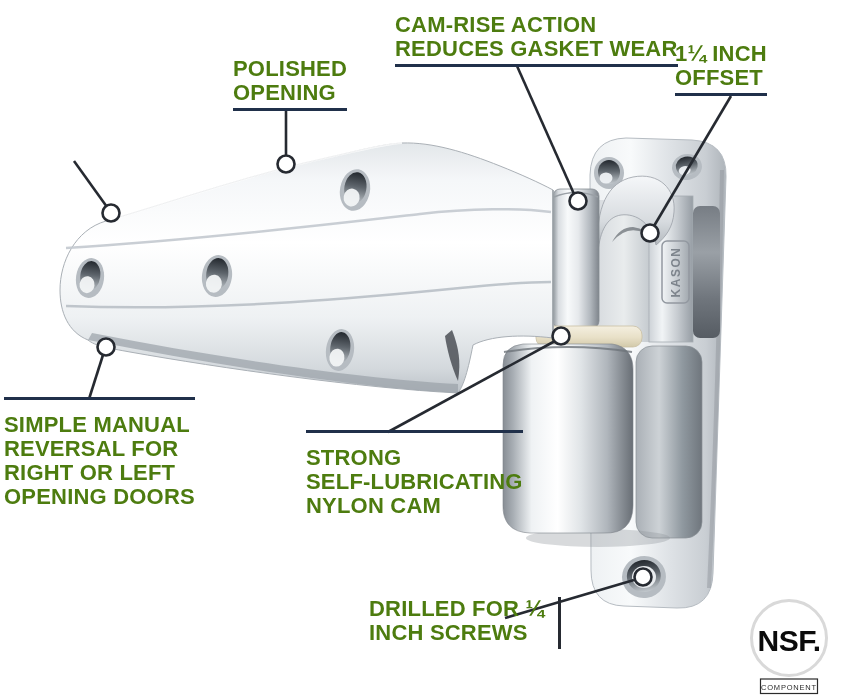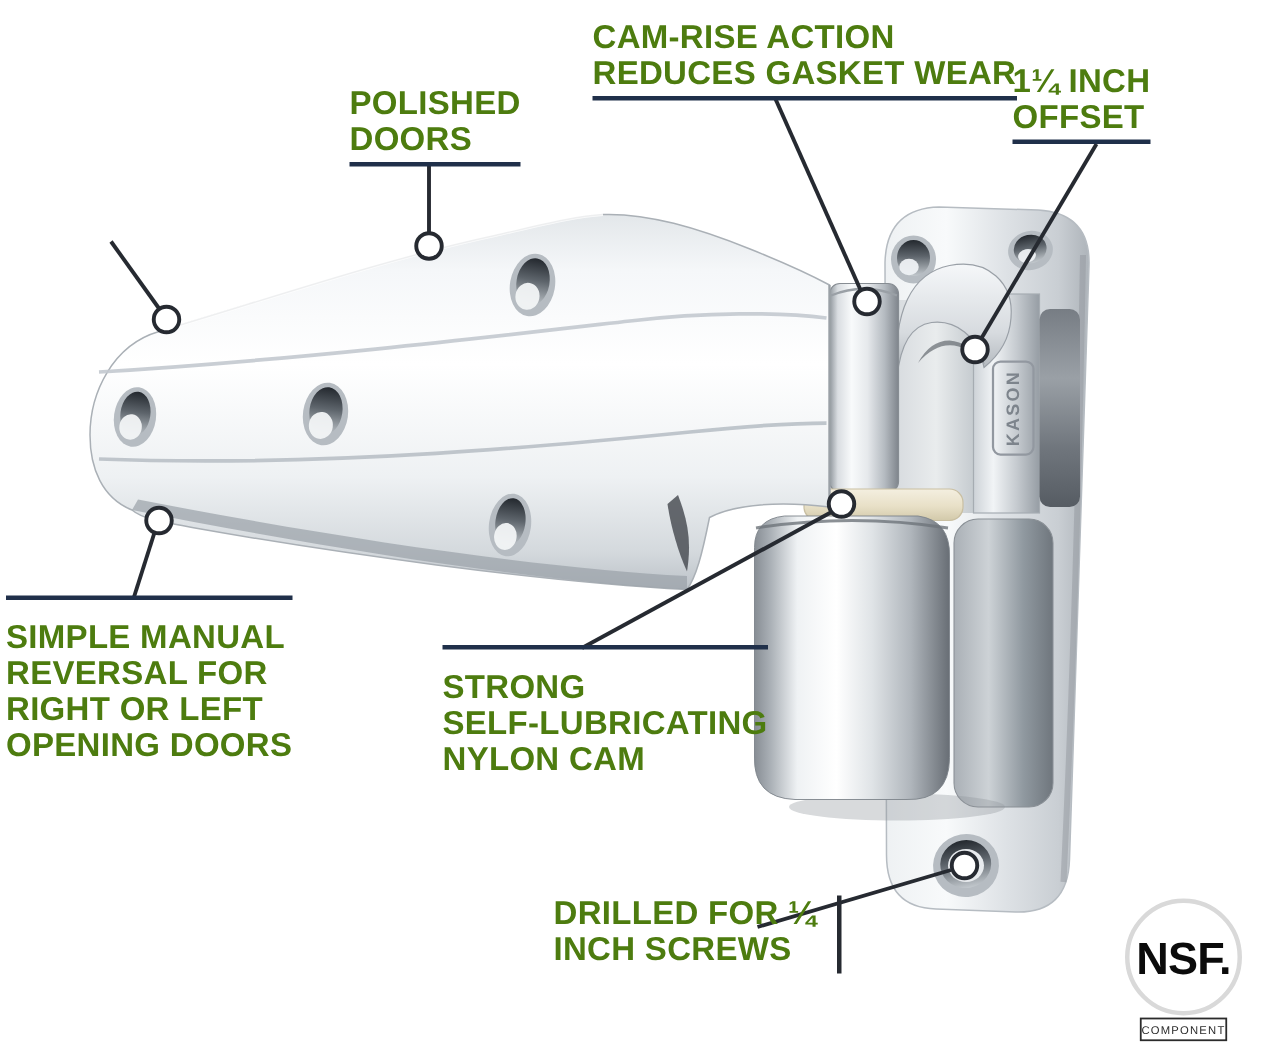--- a/index.html
+++ b/index.html
@@ -21,21 +21,21 @@
     white-space:pre-line;
   }
   .u{border-bottom:3px solid #20304a;padding-bottom:3px;}
   .o{border-top:3px solid #20304a;padding-top:13px;}
   .r{border-right:3px solid #262a31;padding-right:14px;padding-bottom:4px;margin-left:41px;}
   .c-zinc{left:10px;top:132px;}
   .c-polished{left:233px;top:57px;}
   .c-camrise{left:395px;top:13px;}
   .c-offset{left:675px;top:42px;}
   .c-simple{left:4px;top:397px;}
-  .c-nylon{left:295px;top:430px;}
+  .c-nylon{left:306px;top:430px;}
   .c-drilled{left:328px;top:597px;}
 </style>
 </head>
 <body>
 
 <div class="stage">
 
   <svg class="art" width="843" height="696" viewBox="0 0 843 696">
     <defs>
       <linearGradient id="gPlate" x1="0" y1="0" x2="1" y2="0">
@@ -206,21 +206,21 @@
 
     <g>
       <circle cx="789" cy="638" r="37.5" fill="#ffffff" stroke="#d9d9d9" stroke-width="3"></circle>
       <text x="789" y="640" text-anchor="middle" dominant-baseline="central" font-size="30" font-weight="bold" letter-spacing="-.5" fill="#0b0b0b">NSF.</text>
       <rect x="760.5" y="679" width="57" height="14.5" fill="#ffffff" stroke="#2b2b2b" stroke-width="1.2"></rect>
       <text x="789" y="687" text-anchor="middle" dominant-baseline="central" font-size="7.5" letter-spacing=".8" fill="#2b2b2b">COMPONENT</text>
     </g>
   </svg>
 
   <div class="callout u c-polished">POLISHED
-DOORS</div>
+OPENING</div>
   <div class="callout u c-camrise">CAM-RISE ACTION
 REDUCES GASKET WEAR</div>
   <div class="callout u c-offset">1¼ INCH
 OFFSET</div>
   <div class="callout o c-simple">SIMPLE MANUAL
 REVERSAL FOR
 RIGHT OR LEFT
 OPENING DOORS</div>
   <div class="callout o c-nylon">STRONG
 SELF-LUBRICATING

